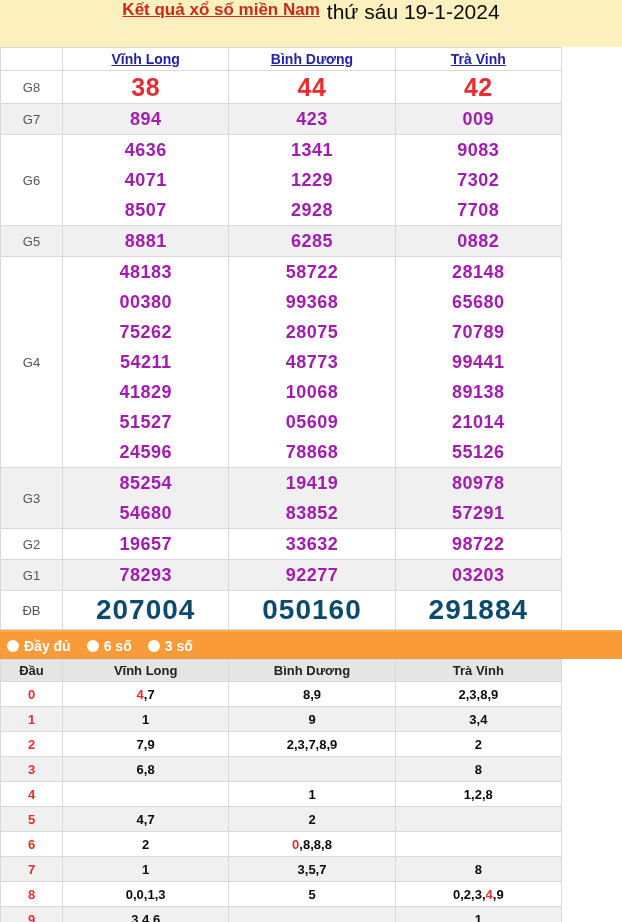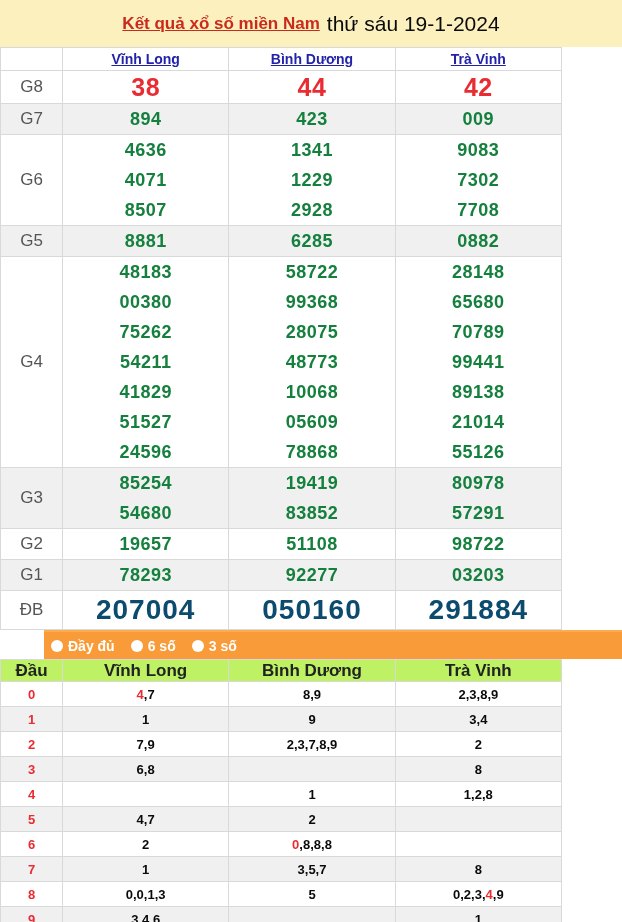--- a/index.html
+++ b/index.html
@@ -9,21 +9,20 @@
     font-family:"Liberation Sans","DejaVu Sans",sans-serif;
     color:#111;
   }
   .page { width:622px; }
 
   
   .title-bar {
     background:#FBF0BE;
     height:47px;
     display:flex;
-    align-items:center;
     justify-content:center;
     gap:7px;
   }
   .title-link {
     color:#CA2A1C;
     font-weight:bold;
     font-size:17px;
     text-decoration:underline;
     cursor:pointer;
   }
@@ -39,58 +38,57 @@
   td, th { border:1px solid #D9D9D9; text-align:center; vertical-align:middle; }
 
   .results thead th { height:23px; background:#fff; }
   .results thead a {
     color:#2222AA;
     font-weight:bold;
     font-size:14px;
     text-decoration:underline;
     cursor:pointer;
   }
-  .prize-label { color:#555; font-size:17px; font-weight:normal; }
+  .prize-label { color:#555; font-size:13px; font-weight:normal; }
   .num-line {
     font-weight:bold;
     font-size:18px;
     line-height:30px;
-    color:#15803d;
+    color:#a21caf;
     letter-spacing:0.5px;
   }
   tr.alt { background:#F0F0F0; }
   tr.g8 .num-line { color:#E92C32; font-size:25px; line-height:32px; }
   tr.db .num-line { color:#0c4a6e; font-size:28px; line-height:38px; letter-spacing:1px; }
 
   
   .filter-bar {
     background:#F89B38;
     border-top:2px solid #FBAD4E;
     height:29px;
     display:flex;
     align-items:center;
     padding-left:7px;
     gap:16px;
-    margin-left:44px;
   }
   .radio-opt { display:flex; align-items:center; gap:5px; cursor:pointer; }
   .radio-circle {
     width:12px; height:12px;
     border-radius:50%;
     background:#fff;
     display:inline-block;
   }
   .radio-label { color:#fff; font-weight:bold; font-size:14px; }
 
   
   .dau thead th {
     height:22px;
-    background:#bef264;
+    background:#e5e5e5;
     color:#222;
-    font-size:17px;
+    font-size:13px;
     font-weight:bold;
   }
   .dau td { height:25px; font-size:13px; font-weight:bold; color:#0a0a0a; }
   .dau td.dau-digit { color:#E92C32; }
   .dau .red { color:#E92C32; }
 </style>
 </head>
 <body>
 
 <div class="page">
@@ -214,21 +212,21 @@
             <div class="num-line">80978</div>
             <div class="num-line">57291</div>
           </td>
         </tr>
         <tr>
           <td class="prize-label">G2</td>
           <td>
             <div class="num-line">19657</div>
           </td>
           <td>
-            <div class="num-line">51108</div>
+            <div class="num-line">33632</div>
           </td>
           <td>
             <div class="num-line">98722</div>
           </td>
         </tr>
         <tr class="alt ">
           <td class="prize-label">G1</td>
           <td>
             <div class="num-line">78293</div>
           </td>

